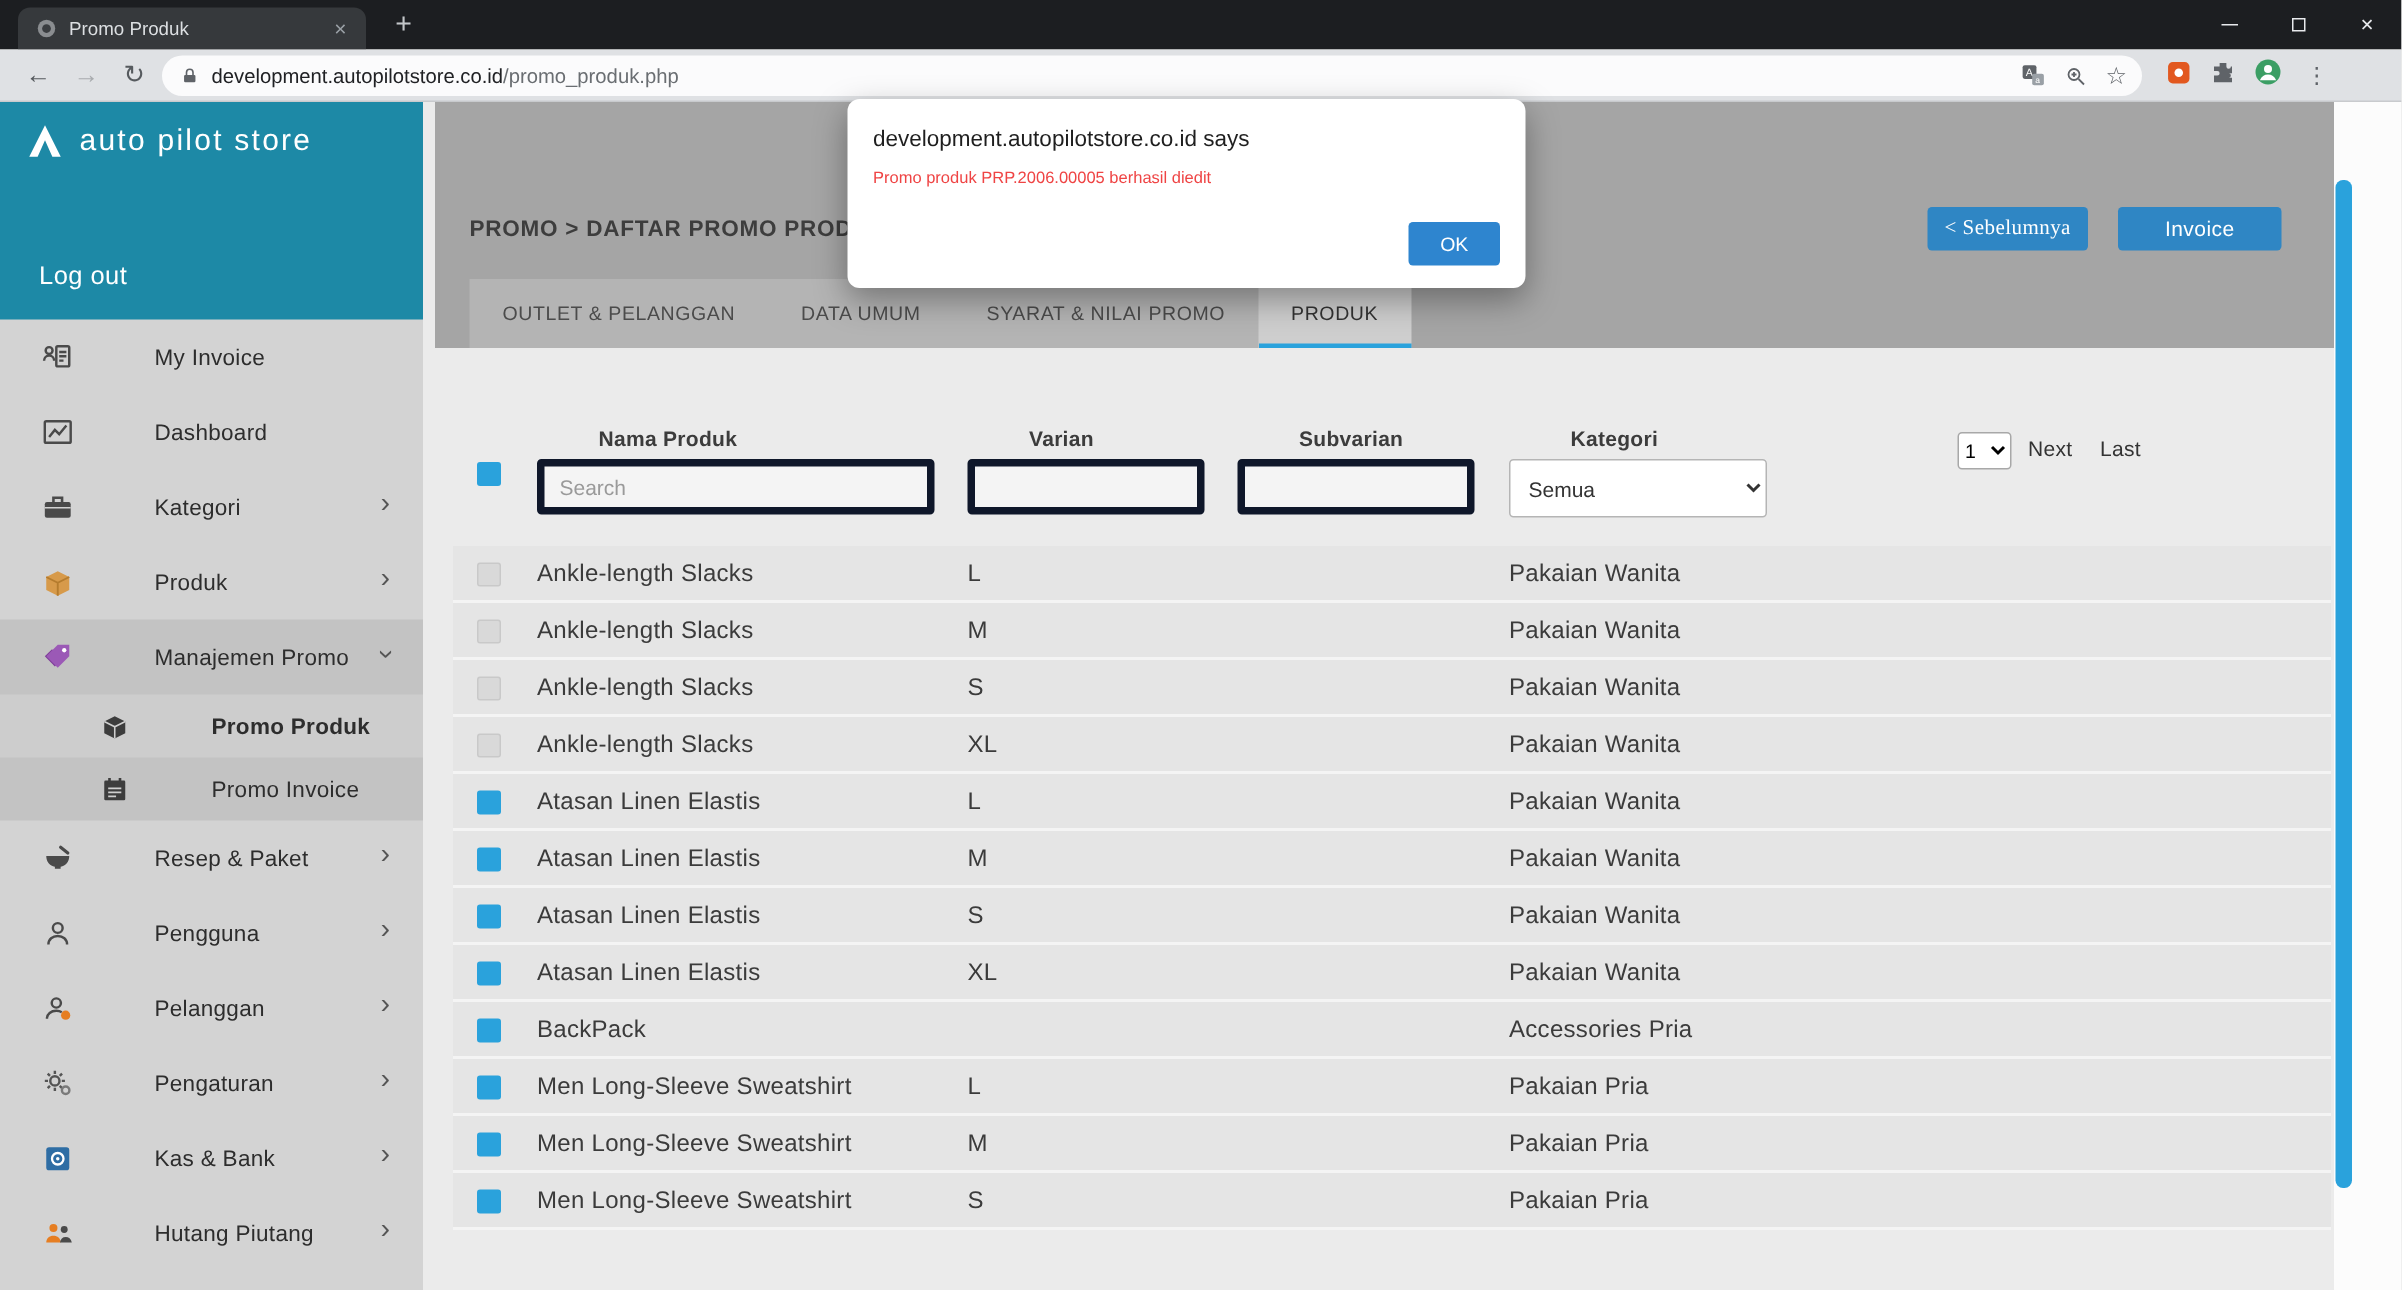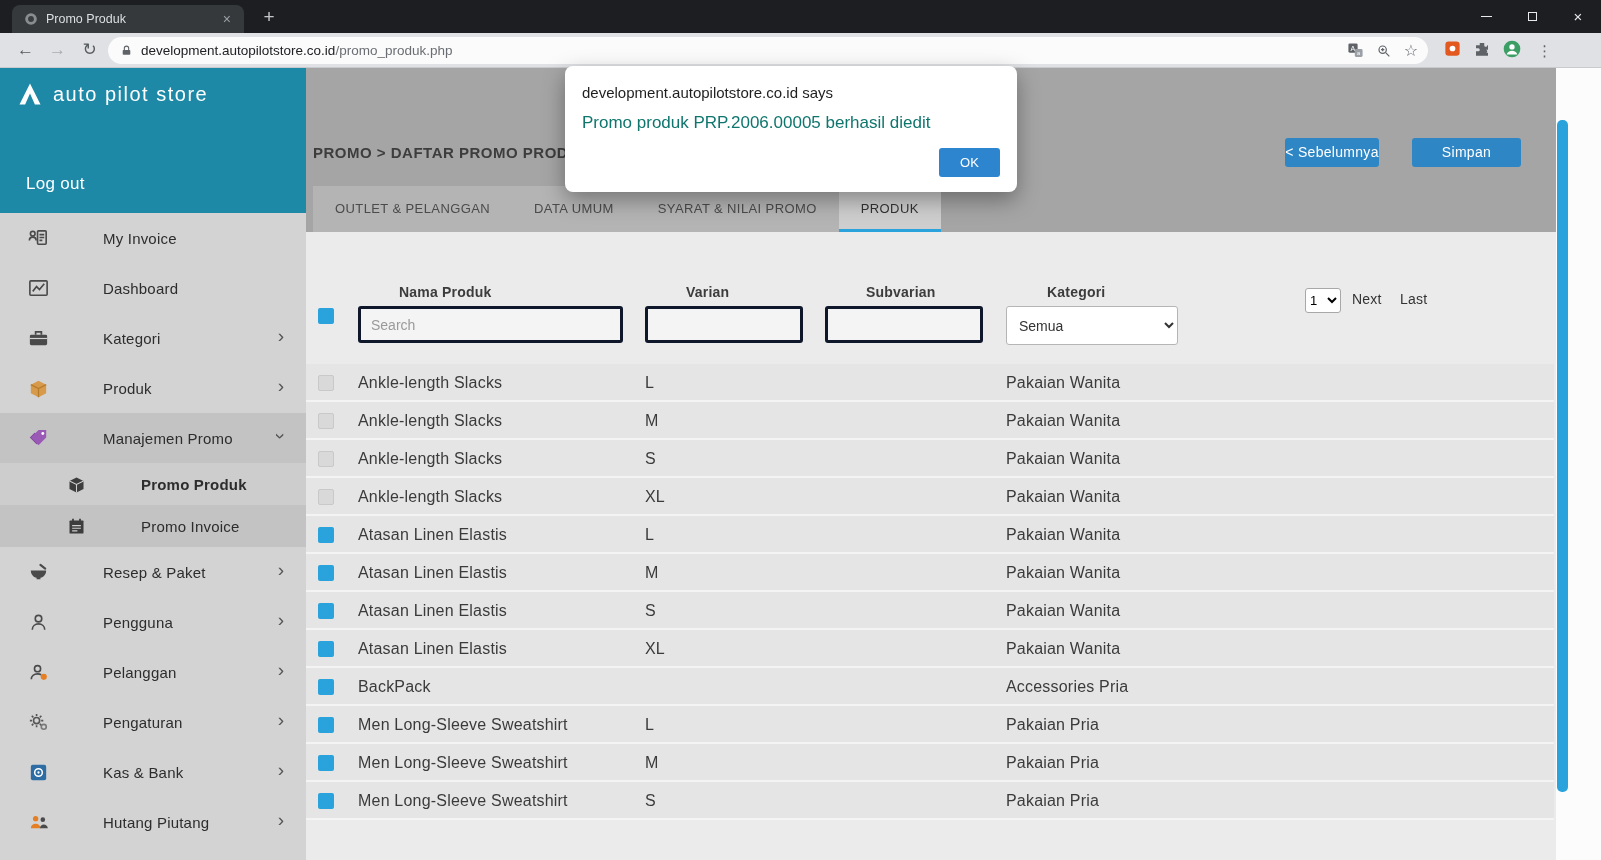--- a/index.html
+++ b/index.html
@@ -32,48 +32,48 @@
   .omni-lock{margin:0 8px 0 12px;display:flex;}
   .url{font-size:13.5px;white-space:nowrap;}
   .url-domain{color:#202124;}
   .url-path{color:#6a6e72;}
   .omni-right{position:absolute;right:10px;top:0;height:27px;display:flex;align-items:center;gap:12px;}
   .omni-ic{display:flex;align-items:center;color:#5f6368;font-size:16px;}
   .extbar{position:absolute;top:5px;height:25px;display:flex;align-items:center;gap:11px;left:1443px;}
   .kebab{color:#5f6368;font-size:15px;letter-spacing:0;line-height:25px;padding:0 4px;}
 
   
-  #sidebar{position:absolute;left:0;top:68px;width:306px;height:792px;background:#d3d3d3;overflow:hidden;z-index:3;}
+  #sidebar{position:absolute;left:0;top:68px;width:282px;height:792px;background:#d3d3d3;overflow:hidden;z-index:3;}
   .side-top{height:145px;background:var(--teal);position:relative;}
   .logo-row{display:flex;align-items:center;padding:12px 0 0 16px;}
   .logo-text{color:#fff;font-size:20px;letter-spacing:1.5px;margin-left:9px;}
   .outlet{position:absolute;left:24px;top:64px;width:240px;height:31px;border-radius:4px;border:1px solid #bfe2ec;font-size:14px;padding:0 6px;color:#333;background:#fff;font-family:inherit;}
   .logout{position:absolute;left:26px;top:106px;color:#fff;font-size:17px;letter-spacing:.3px;}
   .mitem{height:50px;display:flex;align-items:center;padding-left:26px;position:relative;gap:40px;}
   .msub{height:42px;padding-left:64px;}
   .micon{width:24px;height:24px;flex:0 0 24px;display:flex;align-items:center;justify-content:center;}
   .mlbl{margin-left:13px;font-size:15px;color:#2d2d2d;letter-spacing:.2px;white-space:nowrap;}
   .chev{position:absolute;right:22px;top:50%;transform:translateY(-58%);font-size:19px;color:#555;}
   .chev.down{transform:translateY(-58%) rotate(90deg);}
   .mgroup{background:#c3c3c3;}
   .msub.active{background:#cdcdcd;}
   .msub.active .mlbl{font-weight:bold;}
 
   
   .headzone{position:absolute;left:290px;top:68px;width:1266px;height:164px;background:#a5a5a5;}
   .breadcrumb{position:absolute;left:313px;top:144px;font-size:15px;font-weight:bold;color:#3d3d3d;letter-spacing:.5px;z-index:4;}
   .btn{position:absolute;top:138px;height:29px;border-radius:3px;background:var(--button-blue);color:#fff;font-size:14px;text-align:center;line-height:29px;letter-spacing:.3px;z-index:4;}
-  .btn-prev{left:1285px;width:94px;}
+  .btn-prev{left:1285px;width:107px;font-family:Liberation Serif, serif;}
   .btn-save{left:1412px;width:109px;}
   .tabstrip{position:absolute;left:313px;top:186px;width:602px;height:46px;background:#b4b4b4;display:flex;z-index:4;}
   .ttab{padding:0 22px;font-size:13px;color:#4b4b4b;line-height:46px;letter-spacing:.4px;white-space:nowrap;}
   .ttab.active{background:#cecece;color:#333;box-shadow:inset 0 -3px 0 var(--accent-blue);}
 
   .flabel{position:absolute;top:284px;font-weight:bold;font-size:14px;color:#3c3c3c;letter-spacing:.2px;z-index:2;margin-left:41px;}
-  .finput{position:absolute;top:306px;height:37px;background:#f4f4f4;border:3px solid #0f172a;border-radius:3px;padding:0 10px;font-size:14px;color:#333;font-family:inherit;z-index:2;}
+  .finput{position:absolute;top:306px;height:37px;background:#f4f4f4;border:5px solid #0f172a;border-radius:3px;padding:0 10px;font-size:14px;color:#333;font-family:inherit;z-index:2;}
   .finput::placeholder{color:#9a9a9a;}
   .fselect{position:absolute;left:1006px;top:306px;width:172px;height:39px;background:#fff;border:1px solid #b5b5b5;border-radius:3px;font-size:14px;color:#333;padding:0 8px;font-family:inherit;z-index:2;}
   .cb{position:absolute;width:16px;height:16px;border-radius:2px;background:#dadada;}
   .cb-on{background:var(--accent-blue);}
   .cb-off{background:#d9d9d9;border:1px solid #c9c9c9;}
   .master-cb{left:318px;top:308px;z-index:2;}
   .pagesel{position:absolute;left:1305px;top:288px;width:36px;height:25px;background:#fff;border:1px solid #a8a8a8;border-radius:3px;font-size:13px;font-family:inherit;z-index:2;}
   .pglink{position:absolute;top:291px;font-size:14px;color:#333;letter-spacing:.2px;z-index:2;}
   .pg-next{left:1352px;}
   .pg-last{left:1400px;}
@@ -83,21 +83,21 @@
   .trow .cb{left:16px;top:11px;}
   .cell{position:absolute;line-height:38px;letter-spacing:.2px;white-space:nowrap;}
   .c-name{left:56px;} .c-var{left:343px;} .c-sub{left:524px;} .c-kat{left:704px;}
 
   .gutter{position:absolute;left:1556px;top:68px;width:45px;height:792px;background:#fcfcfc;z-index:3;}
   .sthumb{position:absolute;left:1557px;top:120px;width:11px;height:672px;background:var(--accent-blue);border-radius:5px;z-index:5;}
 
   
   #dialog{position:absolute;left:565px;top:66px;width:452px;height:126px;background:#fff;border-radius:8px;box-shadow:0 8px 22px rgba(0,0,0,.35);z-index:60;}
   .dlg-title{position:absolute;left:17px;top:18px;font-size:15px;color:#1f1f1f;}
-  .dlg-msg{position:absolute;left:17px;top:47px;font-size:17px;color:#0f766e;}
+  .dlg-msg{position:absolute;left:17px;top:47px;font-size:11px;color:#ef4444;}
   .dlg-ok{position:absolute;right:17px;bottom:15px;width:61px;height:29px;background:var(--ok-blue);color:#fff;border-radius:3px;text-align:center;line-height:29px;font-size:13px;}
 </style>
 </head>
 <body>
 
 <div id="titlebar" data-interactable="false">
   <div class="btab" data-interactable="true">
     <svg class="favicon" viewBox="0 0 24 24" data-interactable="false">
         <circle cx="12" cy="12" r="10" fill="#8a8d90"></circle>
         <circle cx="12" cy="12" r="5" fill="#3a3d40"></circle>
@@ -324,21 +324,21 @@
       </span>
       <span class="mlbl" data-interactable="false">Hutang Piutang</span>
       <span class="chev" data-interactable="false">›</span>
     </div>
   </div>
 </div>
 
 <div class="headzone" data-interactable="false"></div>
 <div class="breadcrumb" data-interactable="false">PROMO &gt; DAFTAR PROMO PRODUK &gt; E</div>
 <div class="btn btn-prev" data-interactable="true">&lt; Sebelumnya</div>
-<div class="btn btn-save" data-interactable="true">Simpan</div>
+<div class="btn btn-save" data-interactable="true">Invoice</div>
 
 <div class="tabstrip" data-interactable="false">
   <div class="ttab" data-interactable="true">OUTLET &amp; PELANGGAN</div>
   <div class="ttab" data-interactable="true">DATA UMUM</div>
   <div class="ttab" data-interactable="true">SYARAT &amp; NILAI PROMO</div>
   <div class="ttab active" data-interactable="true">PRODUK</div>
 </div>
 
 <span class="cb master-cb cb-on" data-interactable="true"></span>
 <div class="flabel" style="left:358px" data-interactable="false">Nama Produk</div>

